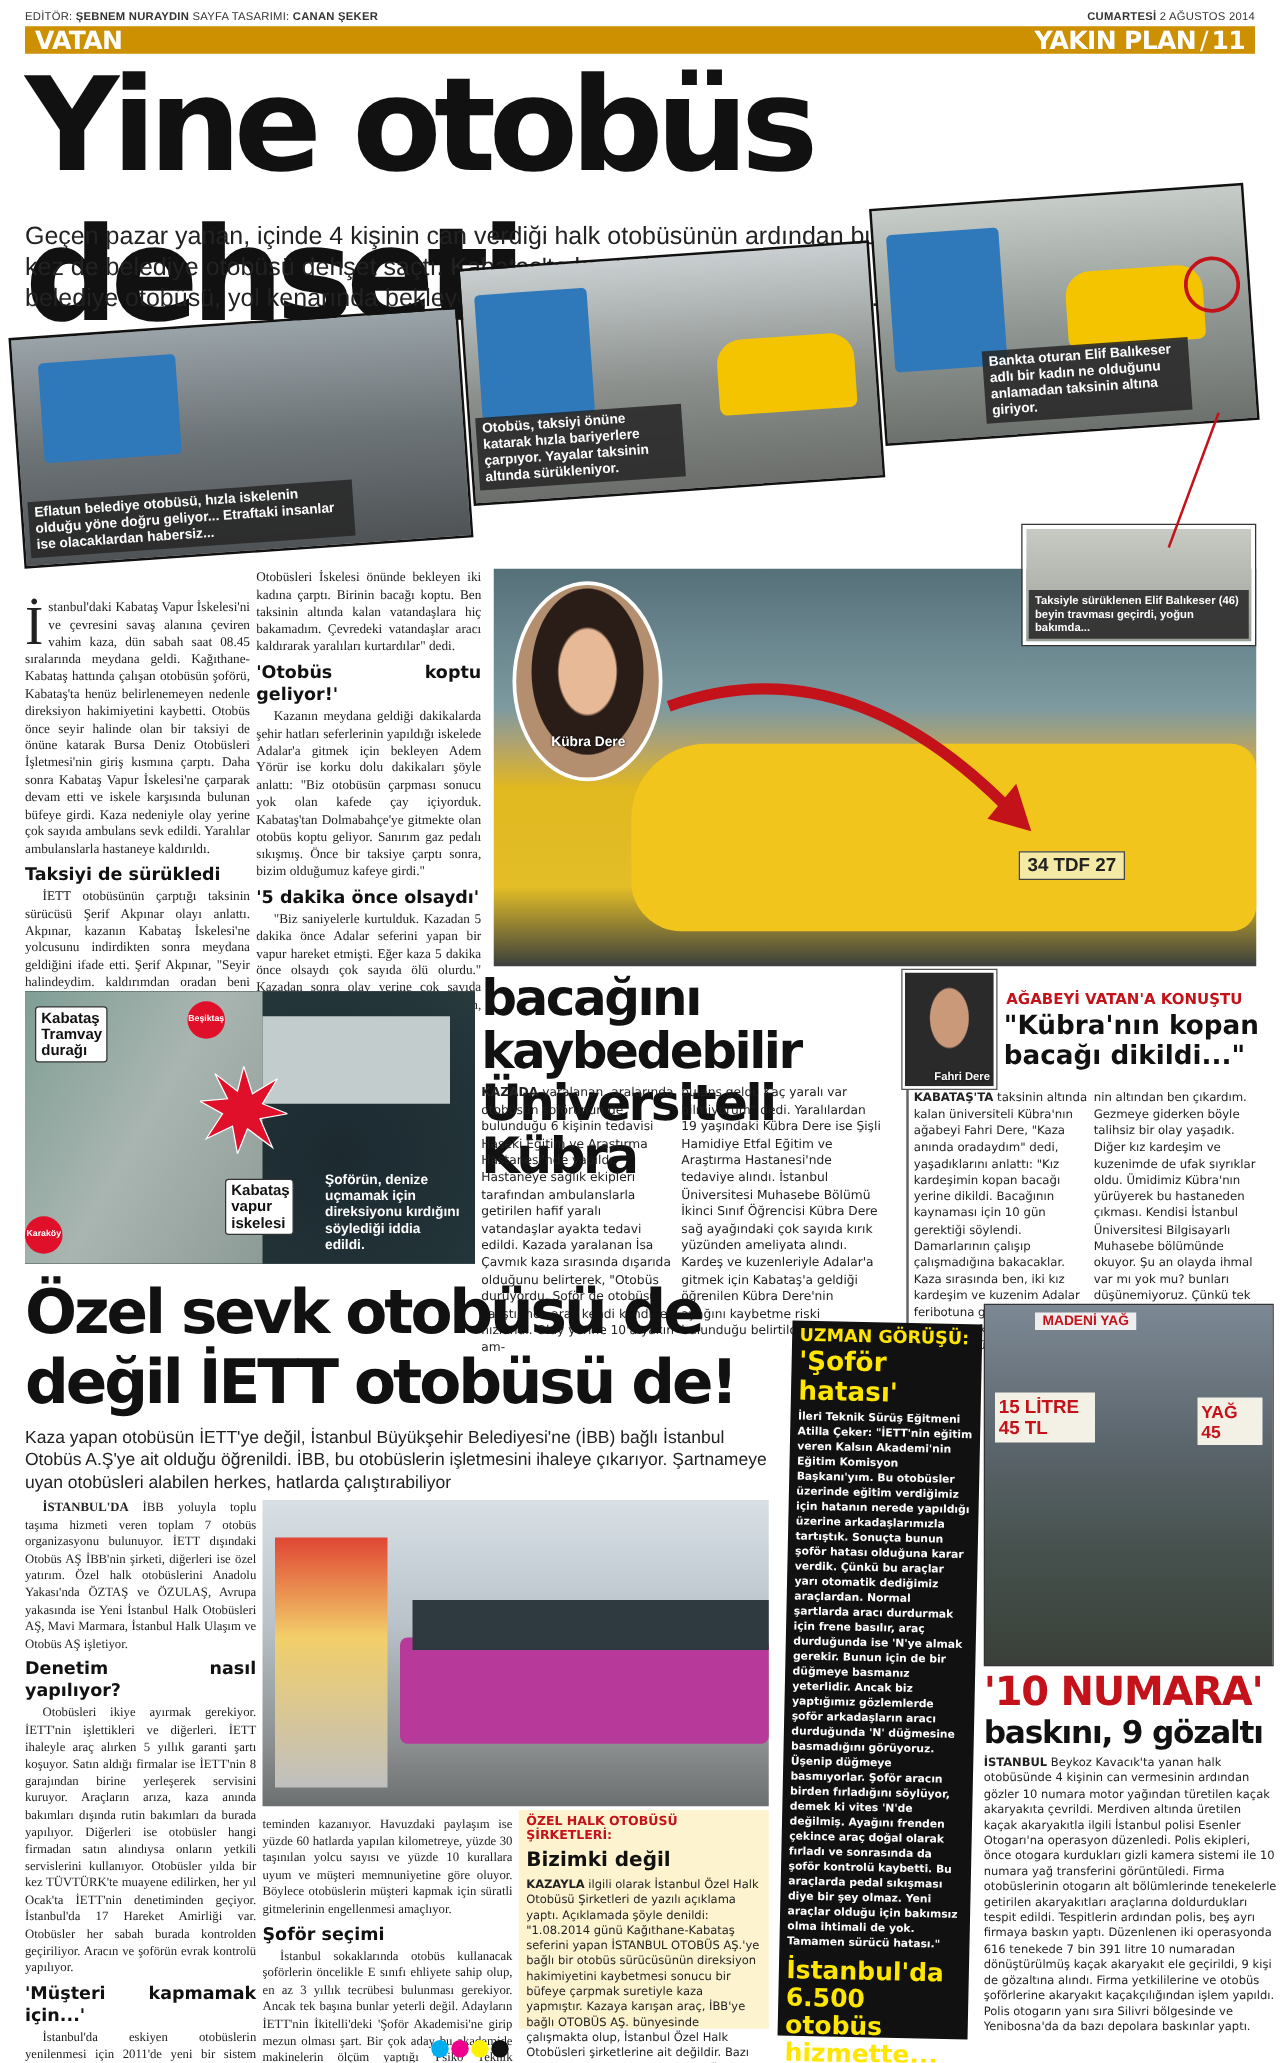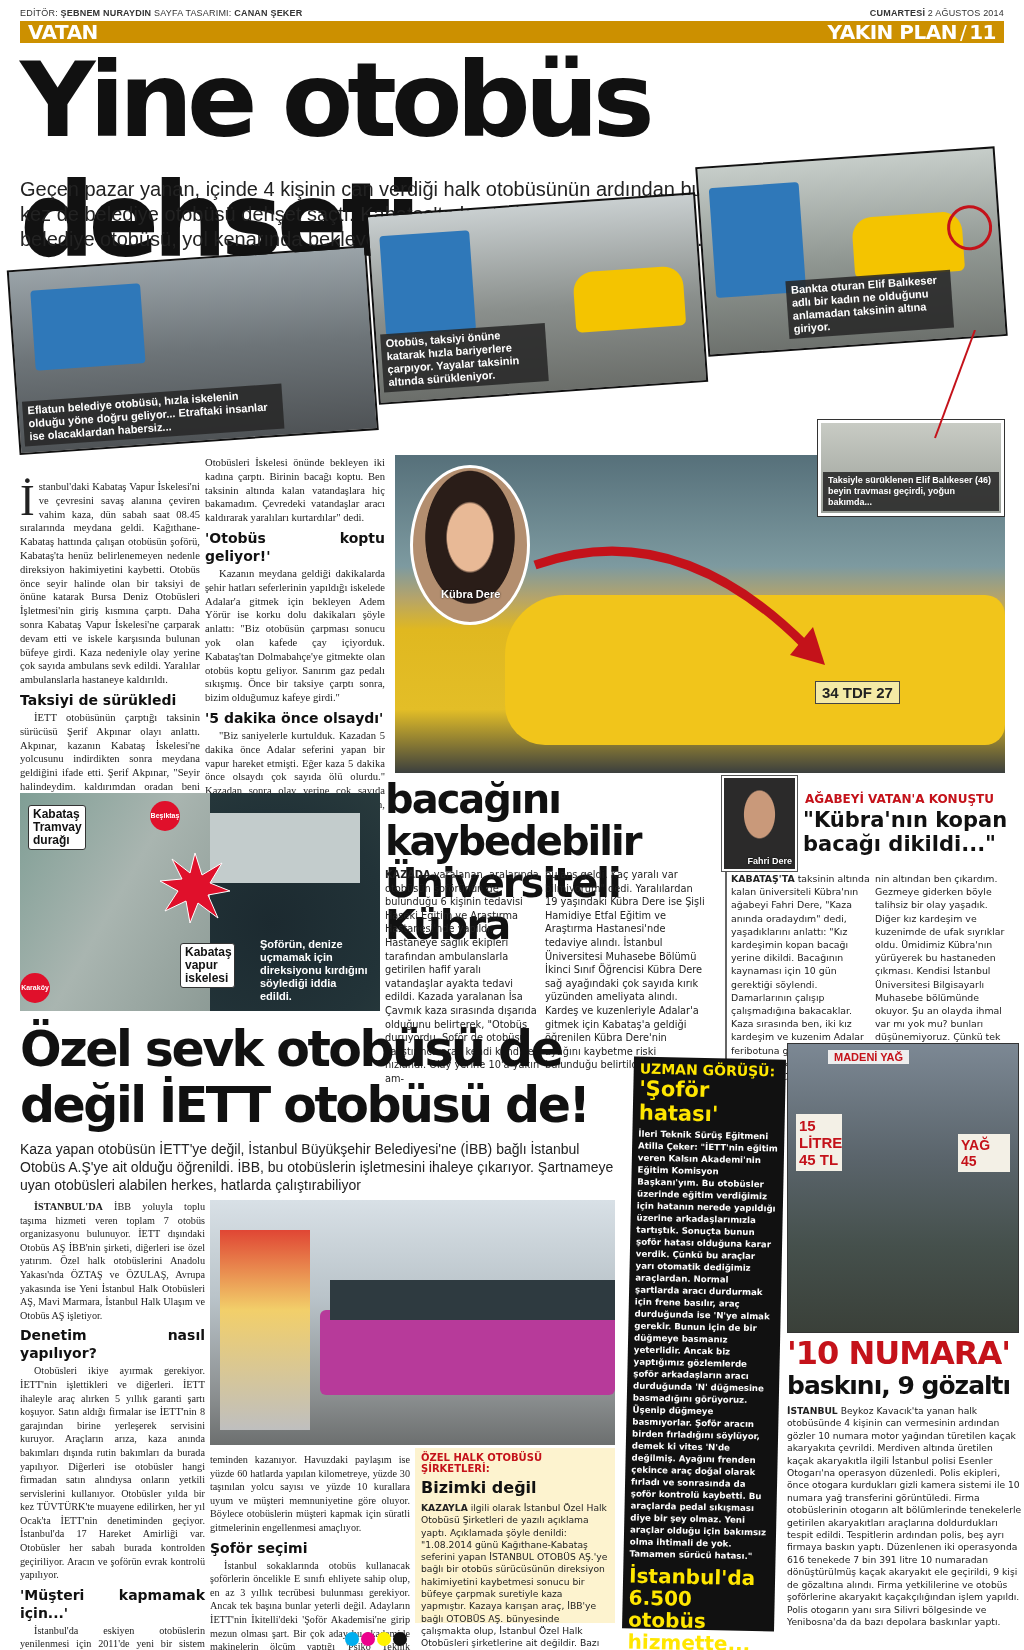--- a/index.html
+++ b/index.html
@@ -174,22 +174,22 @@
 <div class="abs blackbox" style="top:1058px;left:628px;width:152px;height:572px;padding:4px 6px;transform:rotate(1.2deg)">
   <div class="yel" style="font-family:'DejaVu Sans',sans-serif;font-weight:bold;font-size:14px">UZMAN GÖRÜŞÜ:</div>
   <div class="yel" style="font-family:'DejaVu Sans',sans-serif;font-weight:bold;font-size:21px;line-height:24px;margin-bottom:3px">'Şoför hatası'</div>
   <div style="font-family:'DejaVu Sans',sans-serif;font-weight:bold;font-size:8.6px;line-height:12px">İleri Teknik Sürüş Eğitmeni Atilla Çeker: "İETT'nin eğitim veren Kalsın Akademi'nin Eğitim Komisyon Başkanı'yım. Bu otobüsler üzerinde eğitim verdiğimiz için hatanın nerede yapıldığı üzerine arkadaşlarımızla tartıştık. Sonuçta bunun şoför hatası olduğuna karar verdik. Çünkü bu araçlar yarı otomatik dediğimiz araçlardan. Normal şartlarda aracı durdurmak için frene basılır, araç durduğunda ise 'N'ye almak gerekir. Bunun için de bir düğmeye basmanız yeterlidir. Ancak biz yaptığımız gözlemlerde şoför arkadaşların aracı durduğunda 'N' düğmesine basmadığını görüyoruz. Üşenip düğmeye basmıyorlar. Şoför aracın birden fırladığını söylüyor, demek ki vites 'N'de değilmiş. Ayağını frenden çekince araç doğal olarak fırladı ve sonrasında da şoför kontrolü kaybetti. Bu araçlarda pedal sıkışması diye bir şey olmaz. Yeni araçlar olduğu için bakımsız olma ihtimali de yok. Tamamen sürücü hatası."</div>
   <div class="yel" style="font-family:'DejaVu Sans',sans-serif;font-weight:bold;font-size:20px;line-height:22px;margin:5px 0 4px">İstanbul'da 6.500 otobüs hizmette...</div>
 
 </div>
 
 <div class="abs photo" style="top:1043px;left:787px;width:232px;height:290px;background:linear-gradient(180deg,#7c8894,#5a646b 40%,#45504c 70%,#3a4039);border:1px solid #333">
   <div class="abs" style="left:40px;top:6px;color:#c4121a;background:#eee;font-weight:bold;font-size:11px;padding:1px 6px">MADENİ YAĞ</div>
-  <div class="abs" style="left:8px;top:70px;width:46px;color:#c4121a;background:#f3f0e6;font-weight:bold;font-size:15px;line-height:17px;padding:3px">15 LİTRE 45 TL</div>
-  <div class="abs" style="left:170px;top:90px;width:52px;color:#c4121a;background:#f3f0e6;font-weight:bold;font-size:14px;line-height:16px;padding:3px">YAĞ 45</div>
+  <div class="abs" style="left:8px;top:70px;width:80px;color:#c4121a;background:#f3f0e6;font-weight:bold;font-size:15px;line-height:17px;padding:3px">15 LİTRE 45 TL</div>
+  <div class="abs" style="left:170px;top:74px;width:52px;color:#c4121a;background:#f3f0e6;font-weight:bold;font-size:14px;line-height:16px;padding:3px">YAĞ 45</div>
 </div>
 <div class="abs" style="top:1335px;left:787px;width:237px;font-family:'DejaVu Sans',sans-serif;font-weight:bold">
   <div class="redtxt" style="font-size:32px;line-height:36px;letter-spacing:-1px">'10 NUMARA'</div>
   <div style="font-size:25px;line-height:30px;letter-spacing:-1px">baskını, 9 gözaltı</div>
 </div>
 <div class="abs sans" style="top:1405px;left:787px;width:235px;font-size:9.2px;line-height:12.4px">
   <b>İSTANBUL</b> <span>Beykoz Kavacık'ta yanan halk otobüsünde 4 kişinin can vermesinin ardından gözler 10 numara motor yağından türetilen kaçak akaryakıta çevrildi. Merdiven altında üretilen kaçak akaryakıtla ilgili İstanbul polisi Esenler Otogarı'na operasyon düzenledi. Polis ekipleri, önce otogara kurdukları gizli kamera sistemi ile 10 numara yağ transferini görüntüledi. Firma otobüslerinin otogarın alt bölümlerinde tenekelerle getirilen akaryakıtları araçlarına doldurdukları tespit edildi. Tespitlerin ardından polis, beş ayrı firmaya baskın yaptı. Düzenlenen iki operasyonda 616 tenekede 7 bin 391 litre 10 numaradan dönüştürülmüş kaçak akaryakıt ele geçirildi, 9 kişi de gözaltına alındı. Firma yetkililerine ve otobüs şoförlerine akaryakıt kaçakçılığından işlem yapıldı. Polis otogarın yanı sıra Silivri bölgesinde ve Yenibosna'da da bazı depolara baskınlar yaptı.</span>
 </div>
 
 <div class="abs cmyk" style="top:1632px;left:345px">

